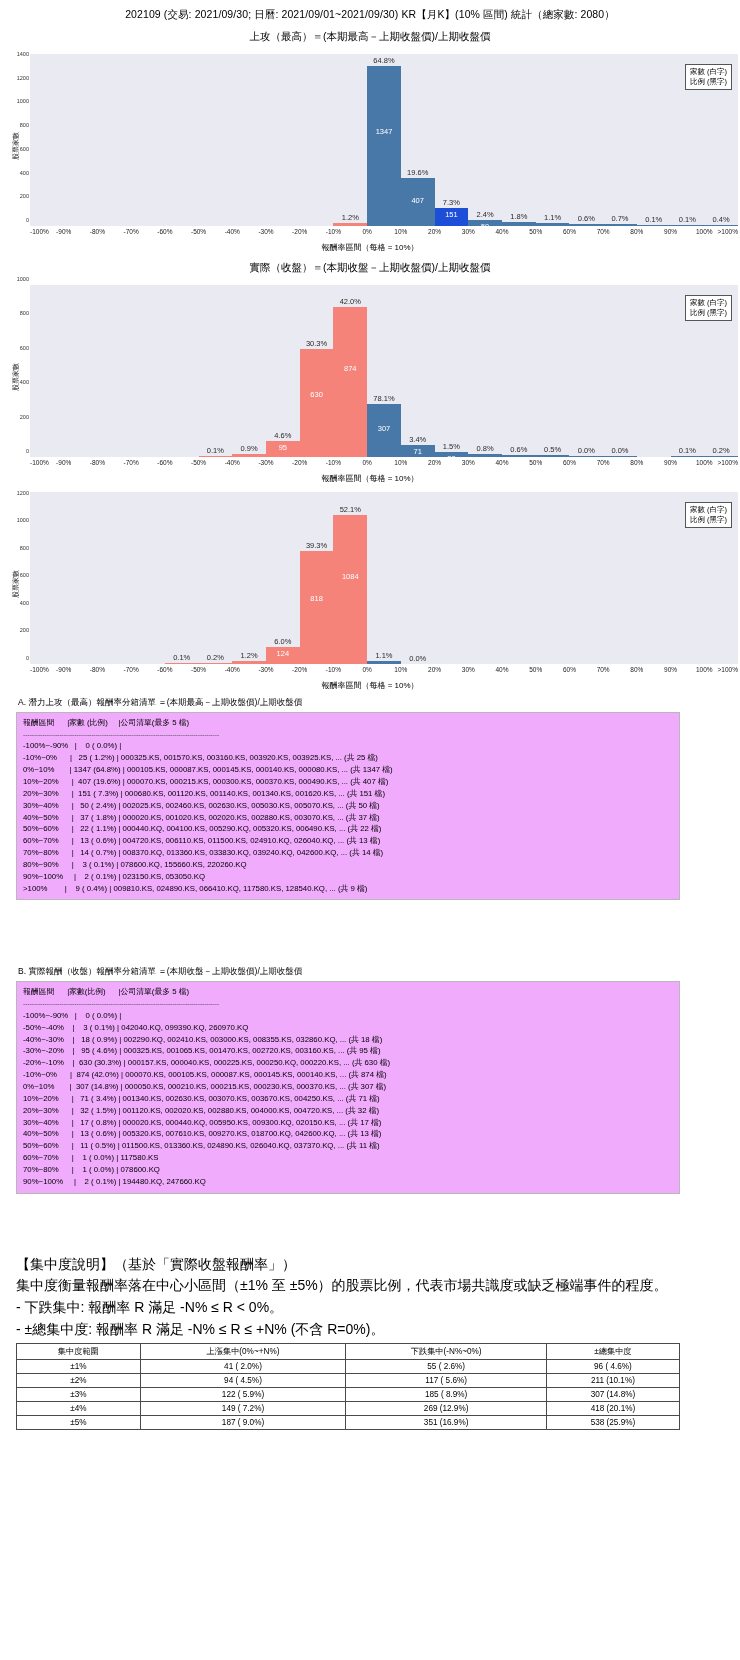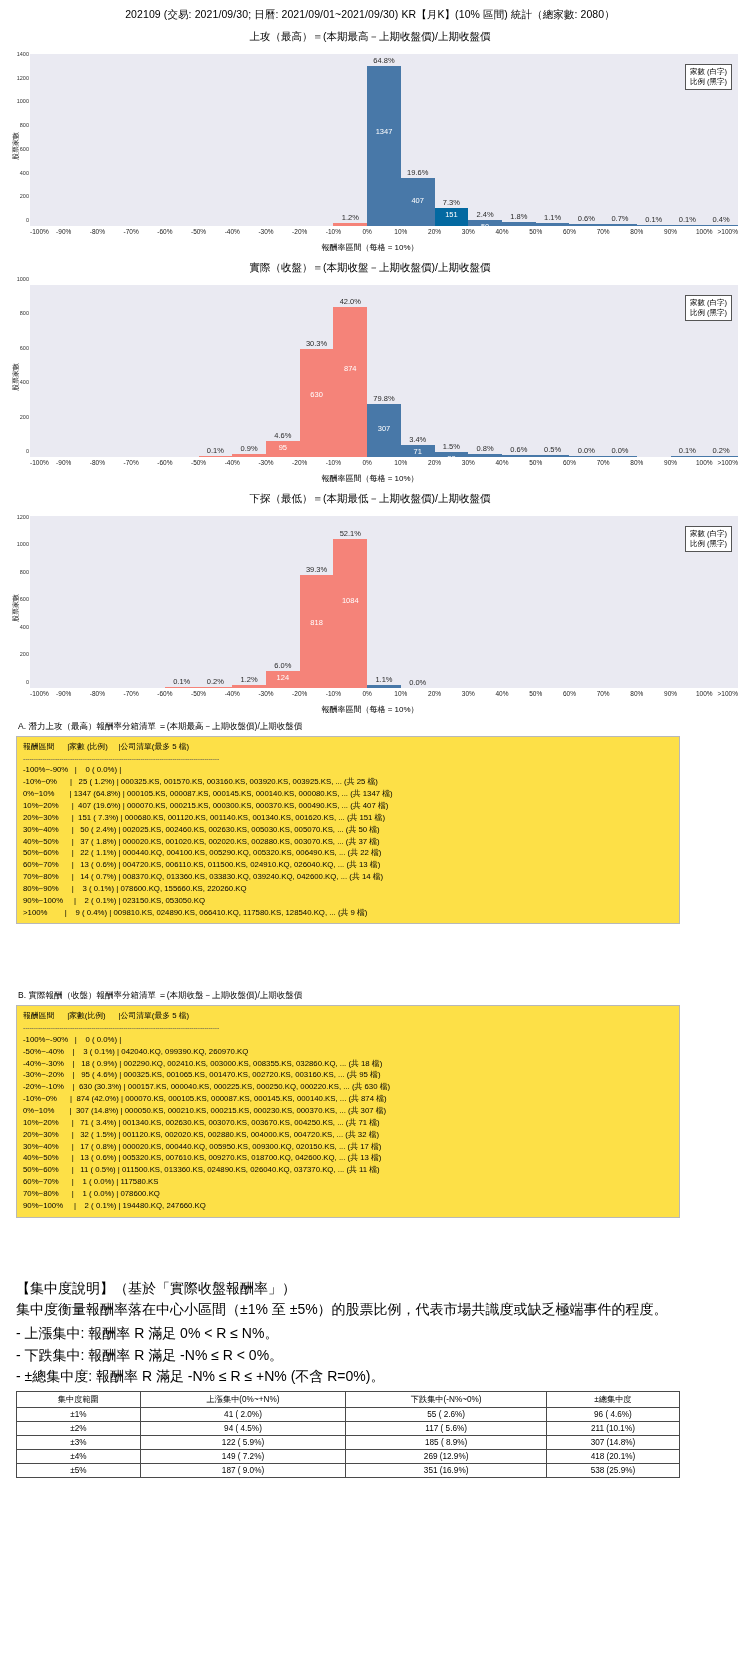--- a/index.html
+++ b/index.html
@@ -108,21 +108,21 @@
     line-height: 1.35;
     z-index: 5;
   }
 
   
   .section { margin: 4px 0 0 0; padding: 0 16px; }
   .sec-title { font-size: 8.5px; margin: 6px 0 3px 2px; }
   .listbox {
     border: 1px solid #b8b8b8;
     padding: 4px 6px 5px 6px;
-    background: #fde047;
+    background: #f0abfc;
     width: 664px;
   }
   .listbox .hdr, .listbox .row, .listbox .rule {
     font-family: "Liberation Sans", "DejaVu Sans", sans-serif;
     font-size: 7.8px;
     line-height: 1.52;
     white-space: pre;
     overflow: hidden;
   }
   .listbox .rule { color: #555; letter-spacing: -0.2px; font-size: 7px; }
@@ -177,21 +177,21 @@
             </div>
             <div class="pct" style="left: 45.2381%; bottom: calc(1.72414% + 1px);">1.2%</div>
             <div class="bar" style="left: 47.619%; width: 4.7619%; height: 92.8966%; background: rgb(72, 120, 168);">
               <span class="cnt" style="top: 38%;">1347</span>
             </div>
             <div class="pct" style="left: 50%; bottom: calc(92.8966% + 1px);">64.8%</div>
             <div class="bar" style="left: 52.381%; width: 4.7619%; height: 28.069%; background: rgb(72, 120, 168);">
               <span class="cnt" style="top: 38%;">407</span>
             </div>
             <div class="pct" style="left: 54.7619%; bottom: calc(28.069% + 1px);">19.6%</div>
-            <div class="bar" style="left: 57.1429%; width: 4.7619%; height: 10.4138%; background: #0369a1;">
+            <div class="bar" style="left: 57.1429%; width: 4.7619%; height: 10.4138%; background: #1d4ed8;">
               <span class="cnt" style="top: 2px;">151</span>
             </div>
             <div class="pct" style="left: 59.5238%; bottom: calc(10.4138% + 1px);">7.3%</div>
             <div class="bar" style="left: 61.9048%; width: 4.7619%; height: 3.44828%; background: rgb(72, 120, 168);">
               <span class="cnt" style="top: 2px;">50</span>
             </div>
             <div class="pct" style="left: 64.2857%; bottom: calc(3.44828% + 1px);">2.4%</div>
             <div class="bar" style="left: 66.6667%; width: 4.7619%; height: 2.55172%; background: rgb(72, 120, 168);">
               <span class="cnt" style="top: 2px;">37</span>
             </div>
@@ -284,21 +284,21 @@
               <span class="cnt" style="top: 38%;">630</span>
             </div>
             <div class="pct" style="left: 40.4762%; bottom: calc(63% + 1px);">30.3%</div>
             <div class="bar" style="left: 42.8571%; width: 4.7619%; height: 87.4%; background: rgb(245, 131, 121);">
               <span class="cnt" style="top: 38%;">874</span>
             </div>
             <div class="pct" style="left: 45.2381%; bottom: calc(87.4% + 1px);">42.0%</div>
             <div class="bar" style="left: 47.619%; width: 4.7619%; height: 30.7%; background: rgb(72, 120, 168);">
               <span class="cnt" style="top: 38%;">307</span>
             </div>
-            <div class="pct" style="left: 50%; bottom: calc(30.7% + 1px);">79.8%</div>
+            <div class="pct" style="left: 50%; bottom: calc(30.7% + 1px);">78.1%</div>
             <div class="bar" style="left: 52.381%; width: 4.7619%; height: 7.1%; background: rgb(72, 120, 168);">
               <span class="cnt" style="top: 2px;">71</span>
             </div>
             <div class="pct" style="left: 54.7619%; bottom: calc(7.1% + 1px);">3.4%</div>
             <div class="bar" style="left: 57.1429%; width: 4.7619%; height: 3.2%; background: rgb(72, 120, 168);">
               <span class="cnt" style="top: 2px;">32</span>
             </div>
             <div class="pct" style="left: 59.5238%; bottom: calc(3.2% + 1px);">1.5%</div>
             <div class="bar" style="left: 61.9048%; width: 4.7619%; height: 1.7%; background: rgb(72, 120, 168);">
               <span class="cnt" style="top: 2px;">17</span>
@@ -356,21 +356,20 @@
           <div class="xtick" style="left: 85.7143%;">80%</div>
           <div class="xtick" style="left: 90.4762%;">90%</div>
           <div class="xtick" style="left: 95.2381%;">100%</div>
           <div class="xtick" style="left: 100%; transform: translateX(-100%);">&gt;100%</div>
         </div>
     </div>
     <div class="xlabel">報酬率區間（每格 = 10%）</div>
   </div>
 
   <div class="chart-block">
-    <div class="chart-title">下探（最低）＝(本期最低－上期收盤價)/上期收盤價</div>
     <div class="chart-area">
       <div class="ylabel">股票家數</div>
       <div class="yticks" id="yticks-2">
           <div class="ytick" style="bottom: 16%;">200</div>
           <div class="ytick" style="bottom: 32%;">400</div>
           <div class="ytick" style="bottom: 48%;">600</div>
           <div class="ytick" style="bottom: 64%;">800</div>
           <div class="ytick" style="bottom: 80%;">1000</div>
           <div class="ytick" style="bottom: 96%;">1200</div>
           <div class="ytick" style="bottom: 0%;">0</div>
@@ -480,21 +479,20 @@
           <div class="row">90%~100%     |    2 ( 0.1%) | 194480.KQ, 247660.KQ</div>
         </div>
     </div>
   </div>
 
   <div class="spacer-lg"></div>
 
   <div class="conc">
     <p>【集中度說明】（基於「實際收盤報酬率」）</p>
     <p>集中度衡量報酬率落在中心小區間（±1% 至 ±5%）的股票比例，代表市場共識度或缺乏極端事件的程度。</p>
-    <p class="b1">- 上漲集中: 報酬率 R 滿足 0% &lt; R ≤ N%。</p>
     <p>- 下跌集中: 報酬率 R 滿足 -N% ≤ R &lt; 0%。</p>
     <p>- ±總集中度: 報酬率 R 滿足 -N% ≤ R ≤ +N% (不含 R=0%)。</p>
     <table class="conc-table">
       <thead>
           <tr id="concHead">
             <th>集中度範圍</th>
             <th>上漲集中(0%~+N%)</th>
             <th>下跌集中(-N%~0%)</th>
             <th>±總集中度</th>
           </tr>

